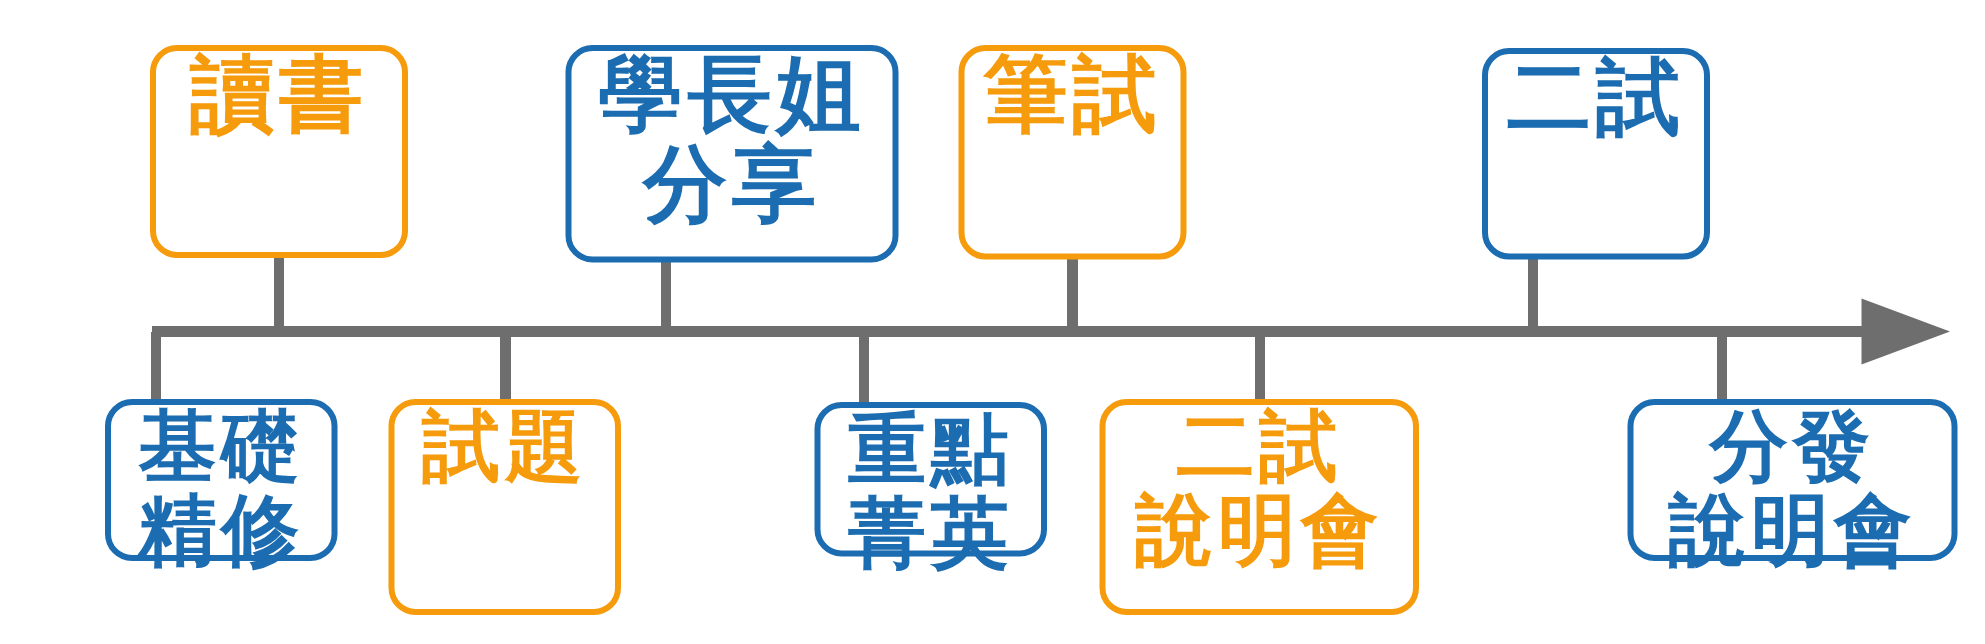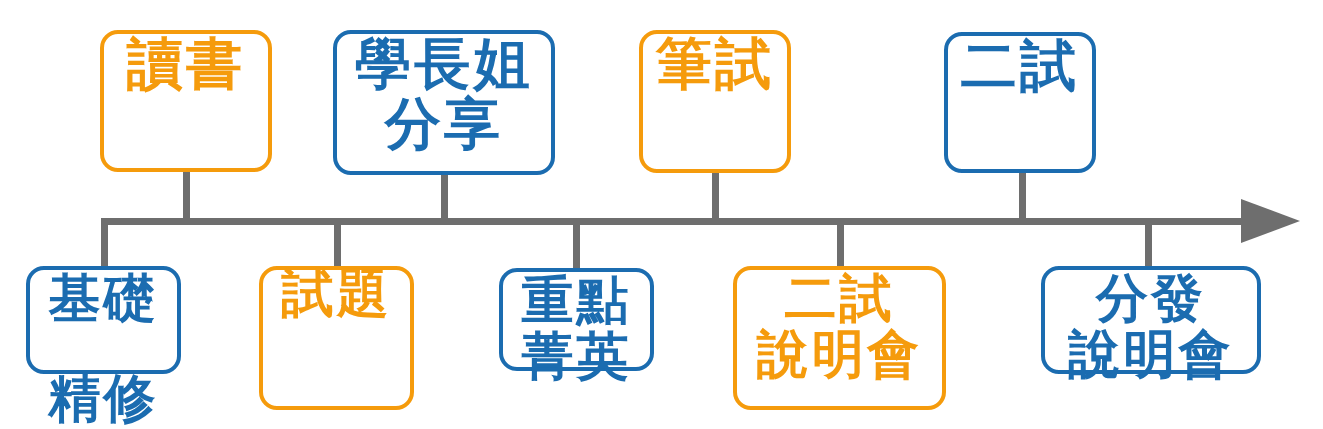--- a/index.html
+++ b/index.html
@@ -32,21 +32,21 @@
     border-style: solid;
     border-width: 4px;
     border-radius: 18px;
     display: flex;
     flex-direction: column;
     align-items: center;
     justify-content: flex-start;
     z-index: 3;
   }
   .node-box.accent-orange { border-color: #F59B0C; }
-  .node-box.accent-blue   { border-color: #1B6CB0; }
+  .node-box.accent-blue   { border-color: #1B6CB0; margin-left: 44px; }
   .node-label {
     display: block;
     text-align: center;
     font-weight: 700;
     letter-spacing: 0.06em;
     line-height: 1.08;
     white-space: nowrap;
   }
   .node-box.accent-orange .node-label { color: #F59B0C; }
   .node-box.accent-blue   .node-label { color: #1B6CB0; }
@@ -88,26 +88,26 @@
   </div>
 
   <div class="node-box accent-orange" style="left:639px; top:30px; width:152px; height:143px;">
     <span class="node-label size-lg">筆試</span>
   </div>
 
   <div class="node-box accent-blue" style="left:944px; top:32px; width:152px; height:141px;">
     <span class="node-label size-lg">二試</span>
   </div>
 
-  <div class="node-box accent-blue" style="left:26px; top:266px; width:155px; height:108px;gap:44px;">
+  <div class="node-box accent-blue" style="left:26px; top:266px; width:155px; height:108px;">
     <span class="node-label size-md">基礎</span>
     <span class="node-label size-md">精修</span>
   </div>
 
-  <div class="node-box accent-orange" style="left:259px; top:266px; width:155px; height:144px;font-family:Liberation Mono, monospace;">
+  <div class="node-box accent-orange" style="left:259px; top:266px; width:155px; height:144px;">
     <span class="node-label size-md">試題</span>
   </div>
 
   <div class="node-box accent-blue" style="left:499px; top:268px; width:155px; height:103px;">
     <span class="node-label size-md">重點</span>
     <span class="node-label size-md">菁英</span>
   </div>
 
   <div class="node-box accent-orange" style="left:733px; top:266px; width:213px; height:144px;">
     <span class="node-label size-md">二試</span>

